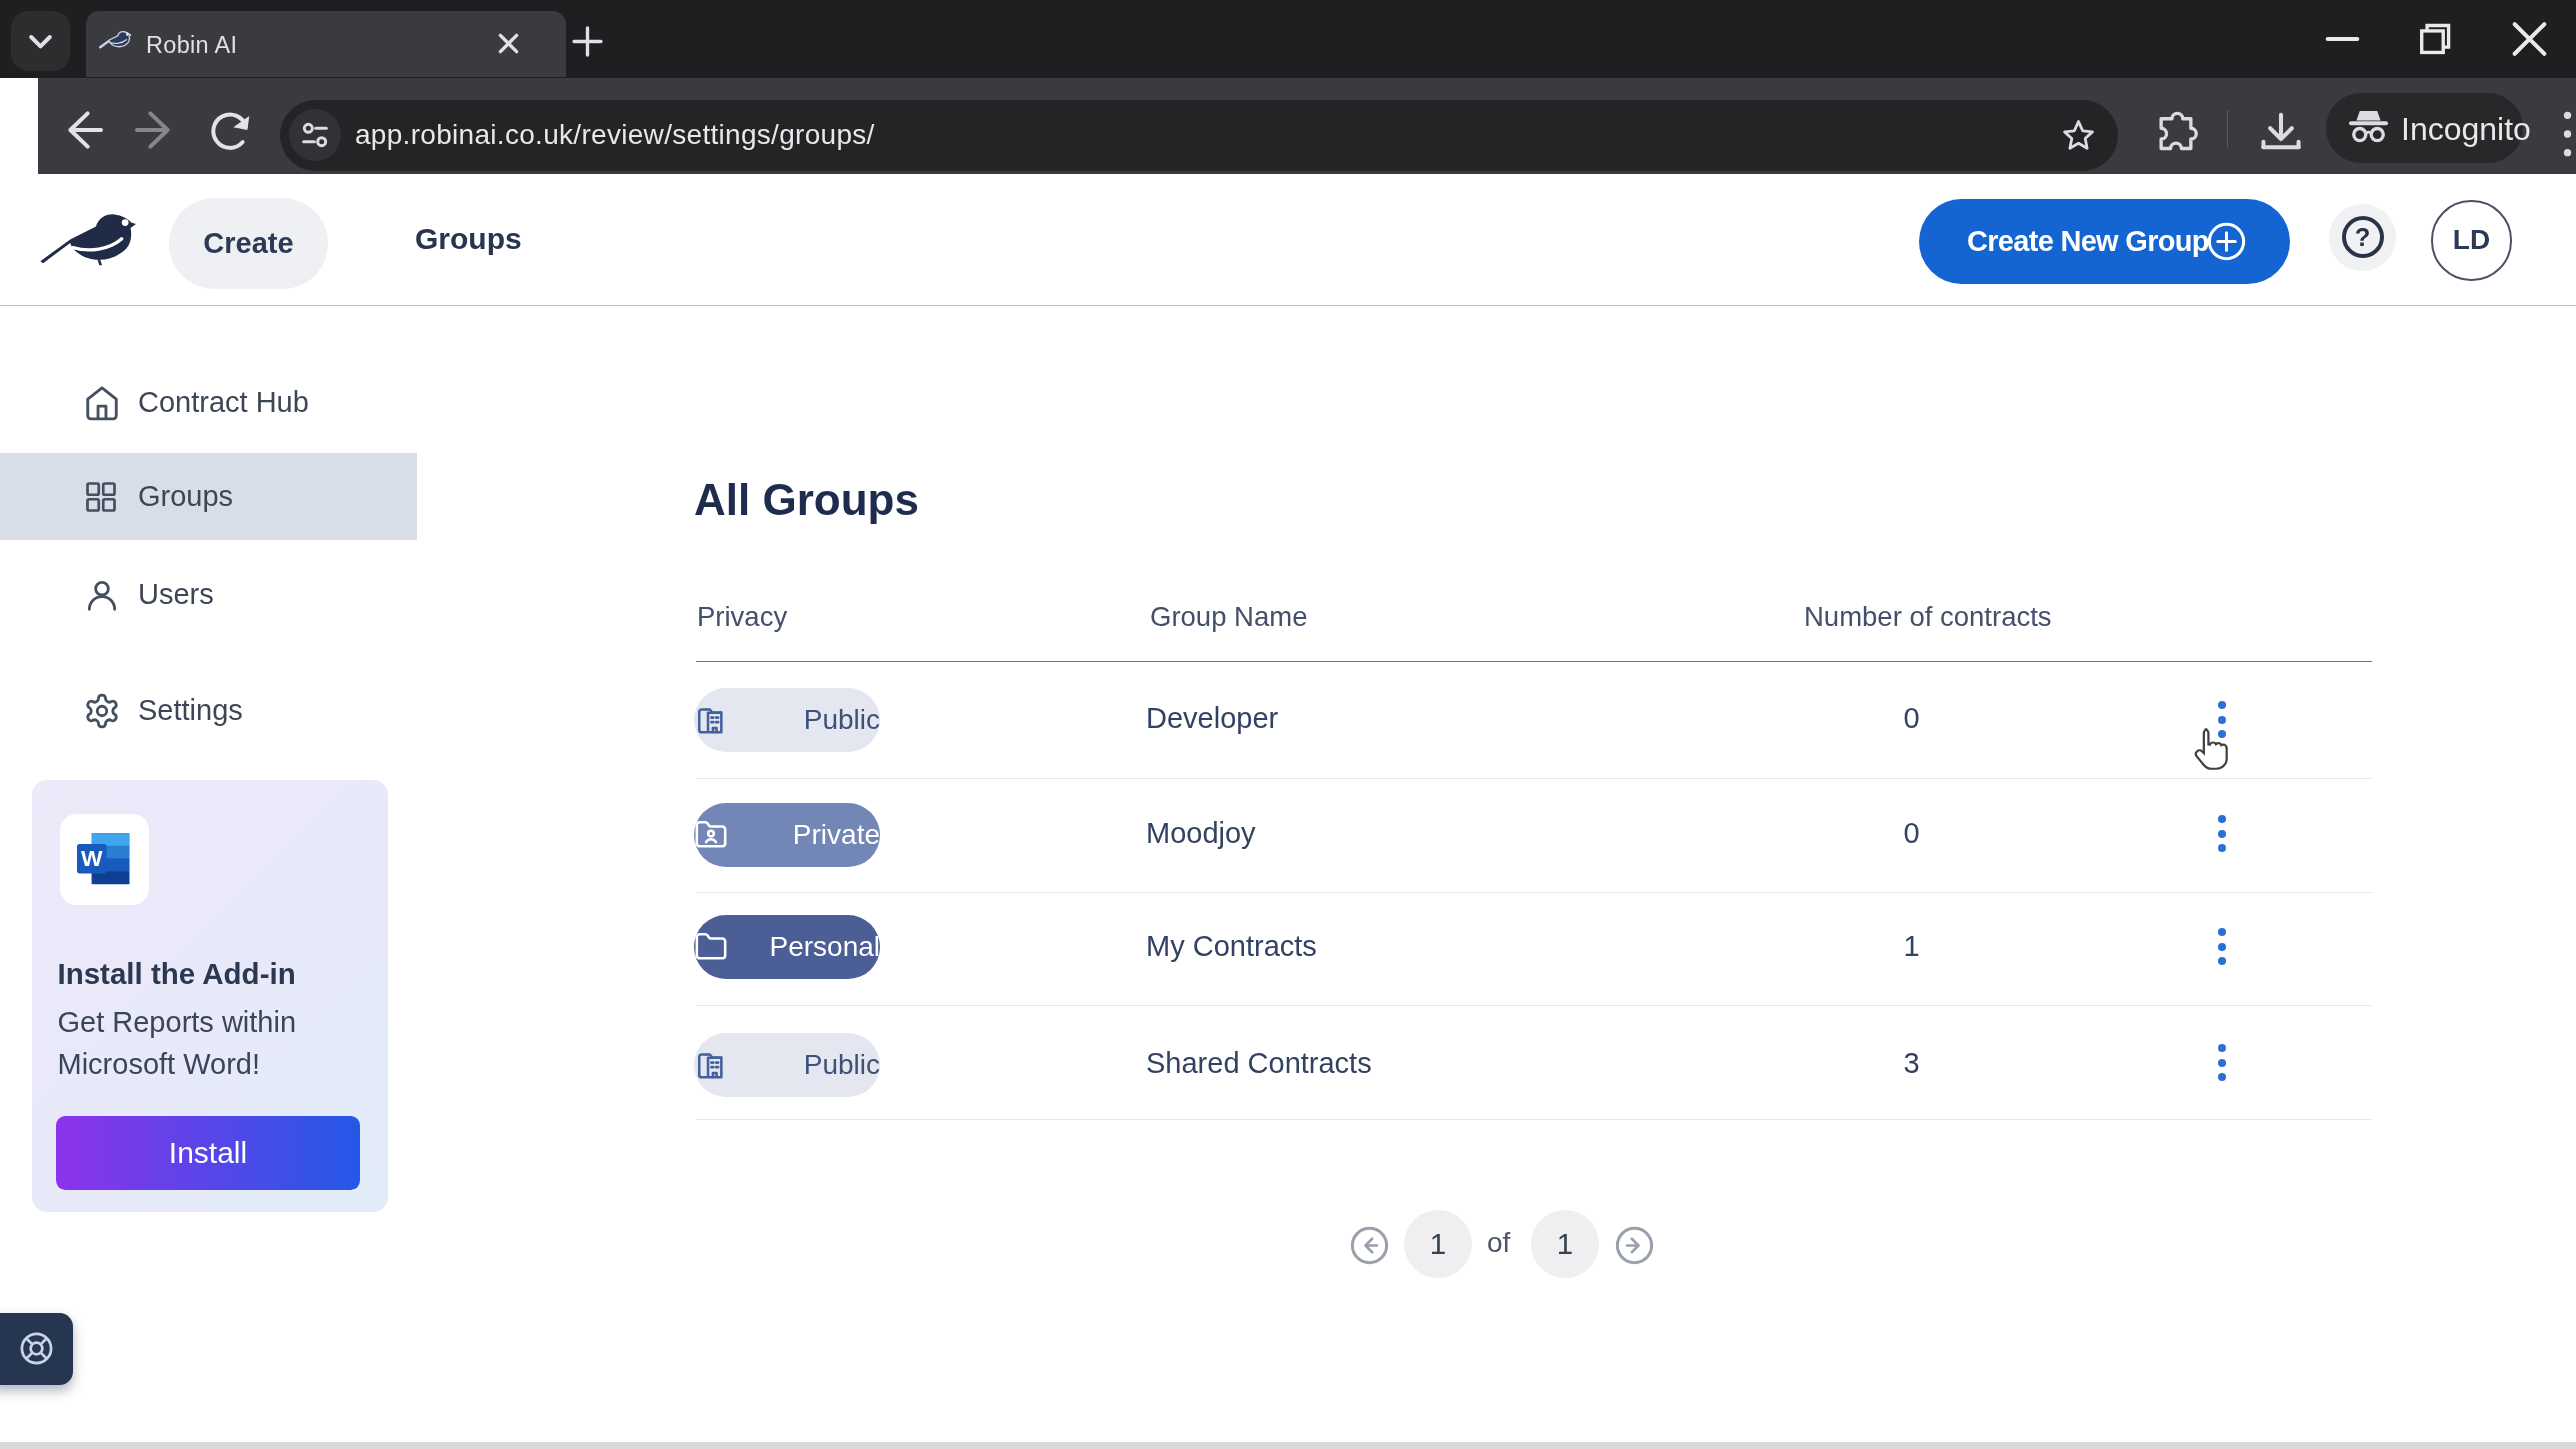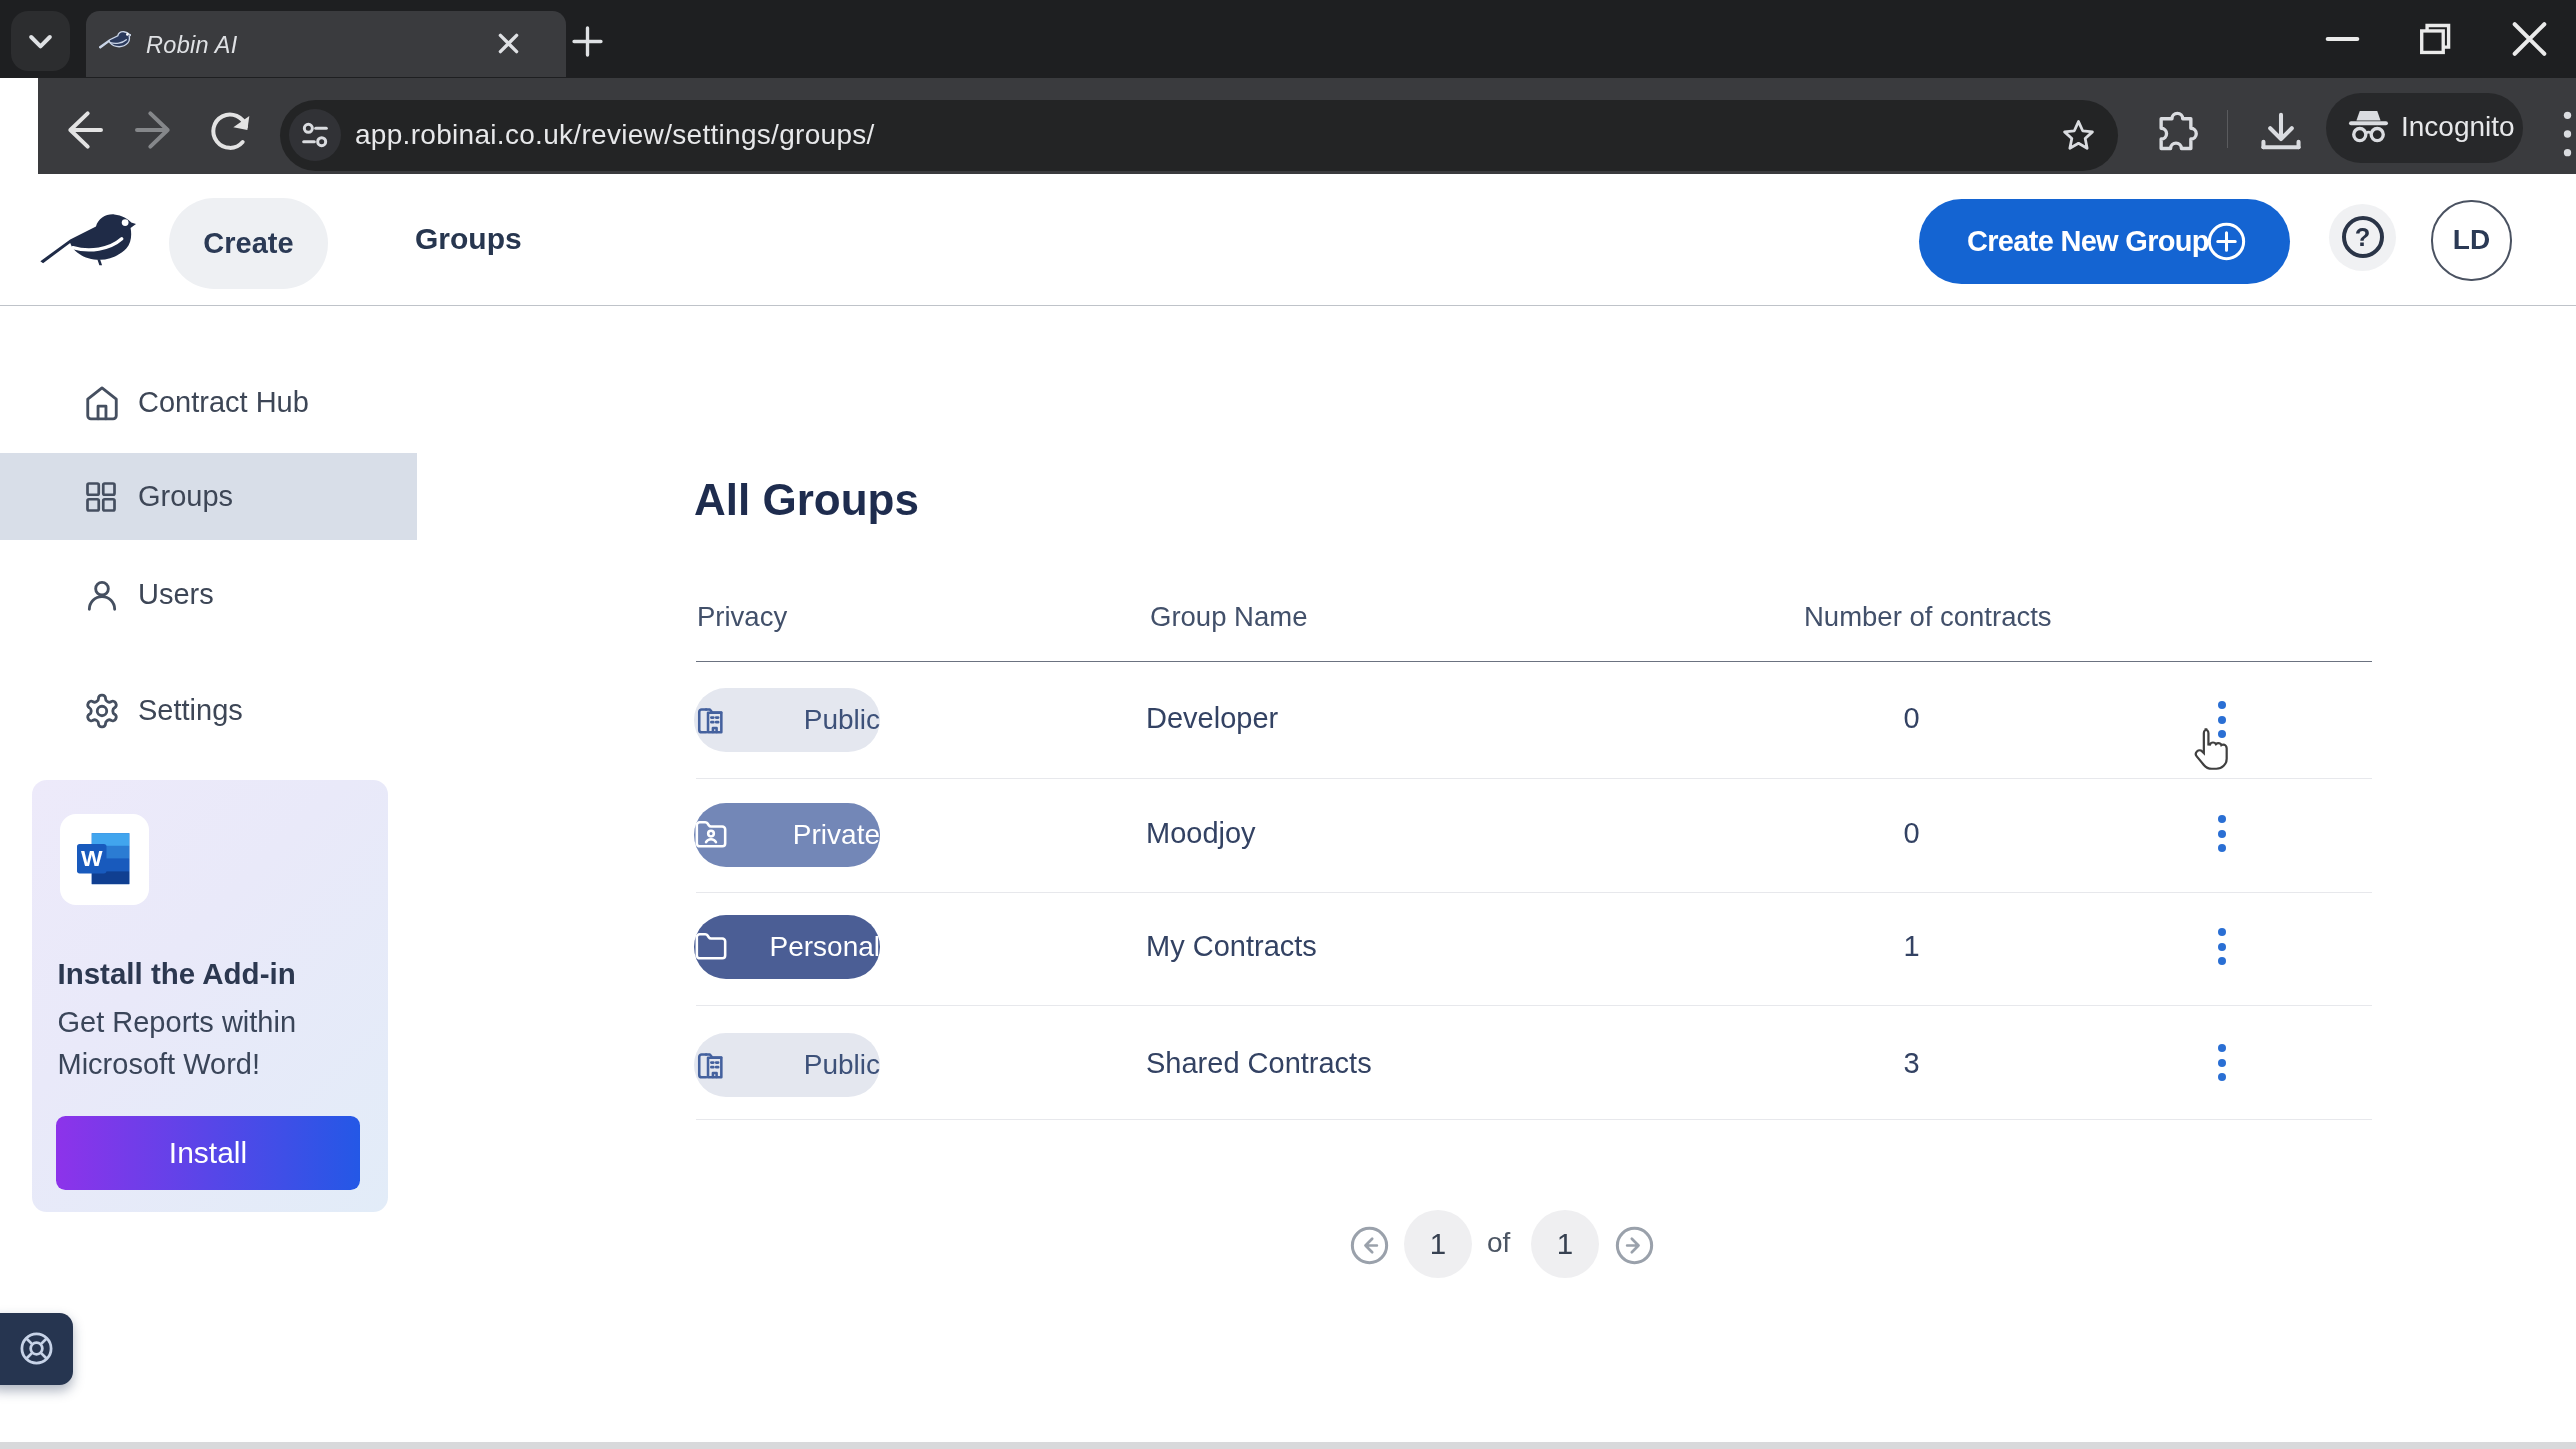--- a/index.html
+++ b/index.html
@@ -1,20 +1,20 @@
 <!DOCTYPE html>
 <html style="font-size:10.7px"><head>
 <meta charset="utf-8">
 <style>
   * { margin:0; padding:0; box-sizing:border-box; }
   html,body { width:2576px; height:1449px; overflow:hidden; background:#fff;
     font-family:"Liberation Sans", sans-serif; }
 
   
-  #chrome-top { position:absolute; left:0; top:0; width:2576px; height:78px; background:#1e1f21;font-style:italic; }
+  #chrome-top { position:absolute; left:0; top:0; width:2576px; height:78px; background:#1e1f21; }
   #toolbar { position:absolute; left:0; top:78px; width:2576px; height:97px; background:#3a3b3e;margin-left:38px; }
   #chev-btn { position:absolute; left:11.4px; top:11.4px; width:59px; height:60px; border-radius:17.4px; background:#2c2d2f; }
   #tab { position:absolute; left:86px; top:11.4px; width:480px; height:66px; background:#3a3b3e; border-radius:13.4px 13.4px 0 0; }
   .tabtxt { position:absolute; left:60px; top:21px; font-size:23.5px; color:#dfe1e4; letter-spacing:0.3px; }
   #urlpill { position:absolute; left:242px; top:21.5px; width:1838px; height:71px; border-radius:36px; background:#232425; }
   #tunecirc { position:absolute; left:9.4px; top:9.4px; width:52px; height:52px; border-radius:26px; background:#313236; }
   #incog { position:absolute; left:2288px; top:14.8px; width:197px; height:70px; border-radius:35px; background:#27282a; }
   .wctl { position:absolute; top:0; width:81px; height:78px; }
 
   
@@ -152,21 +152,21 @@
     <path d="M14 50 V58 M66 50 V58" stroke="#dadce0" stroke-width="6" stroke-linecap="round"></path>
   </svg>
   <div id="incog">
     <svg width="47" height="47" viewBox="0 0 70 70" style="position:absolute;left:19px;top:10.7px;">
       <path d="M22 12 h26 l5 14 h-36 Z" fill="#dadce0"></path>
       <rect x="6" y="27" width="58" height="6" rx="3" fill="#dadce0"></rect>
       <circle cx="22" cy="47" r="9" fill="none" stroke="#dadce0" stroke-width="5"></circle>
       <circle cx="48" cy="47" r="9" fill="none" stroke="#dadce0" stroke-width="5"></circle>
       <path d="M31 45 q4 -3 8 0" fill="none" stroke="#dadce0" stroke-width="4"></path>
     </svg>
-    <span style="position:absolute;left:75px;top:18px;font-size:28px;color:#e7e8ea;">Incognito</span>
+    <span style="position:absolute;left:75px;top:18px;font-size:32px;color:#e7e8ea;">Incognito</span>
   </div>
 
   <svg width="27" height="60" viewBox="0 0 40 90" style="position:absolute;left:2516px;top:26px;">
     <circle cx="20" cy="17" r="5.5" fill="#dadce0"></circle>
       <circle cx="20" cy="45" r="5.5" fill="#dadce0"></circle>
       <circle cx="20" cy="73" r="5.5" fill="#dadce0"></circle>
   </svg>
 </div>
 
 <div id="appheader">

